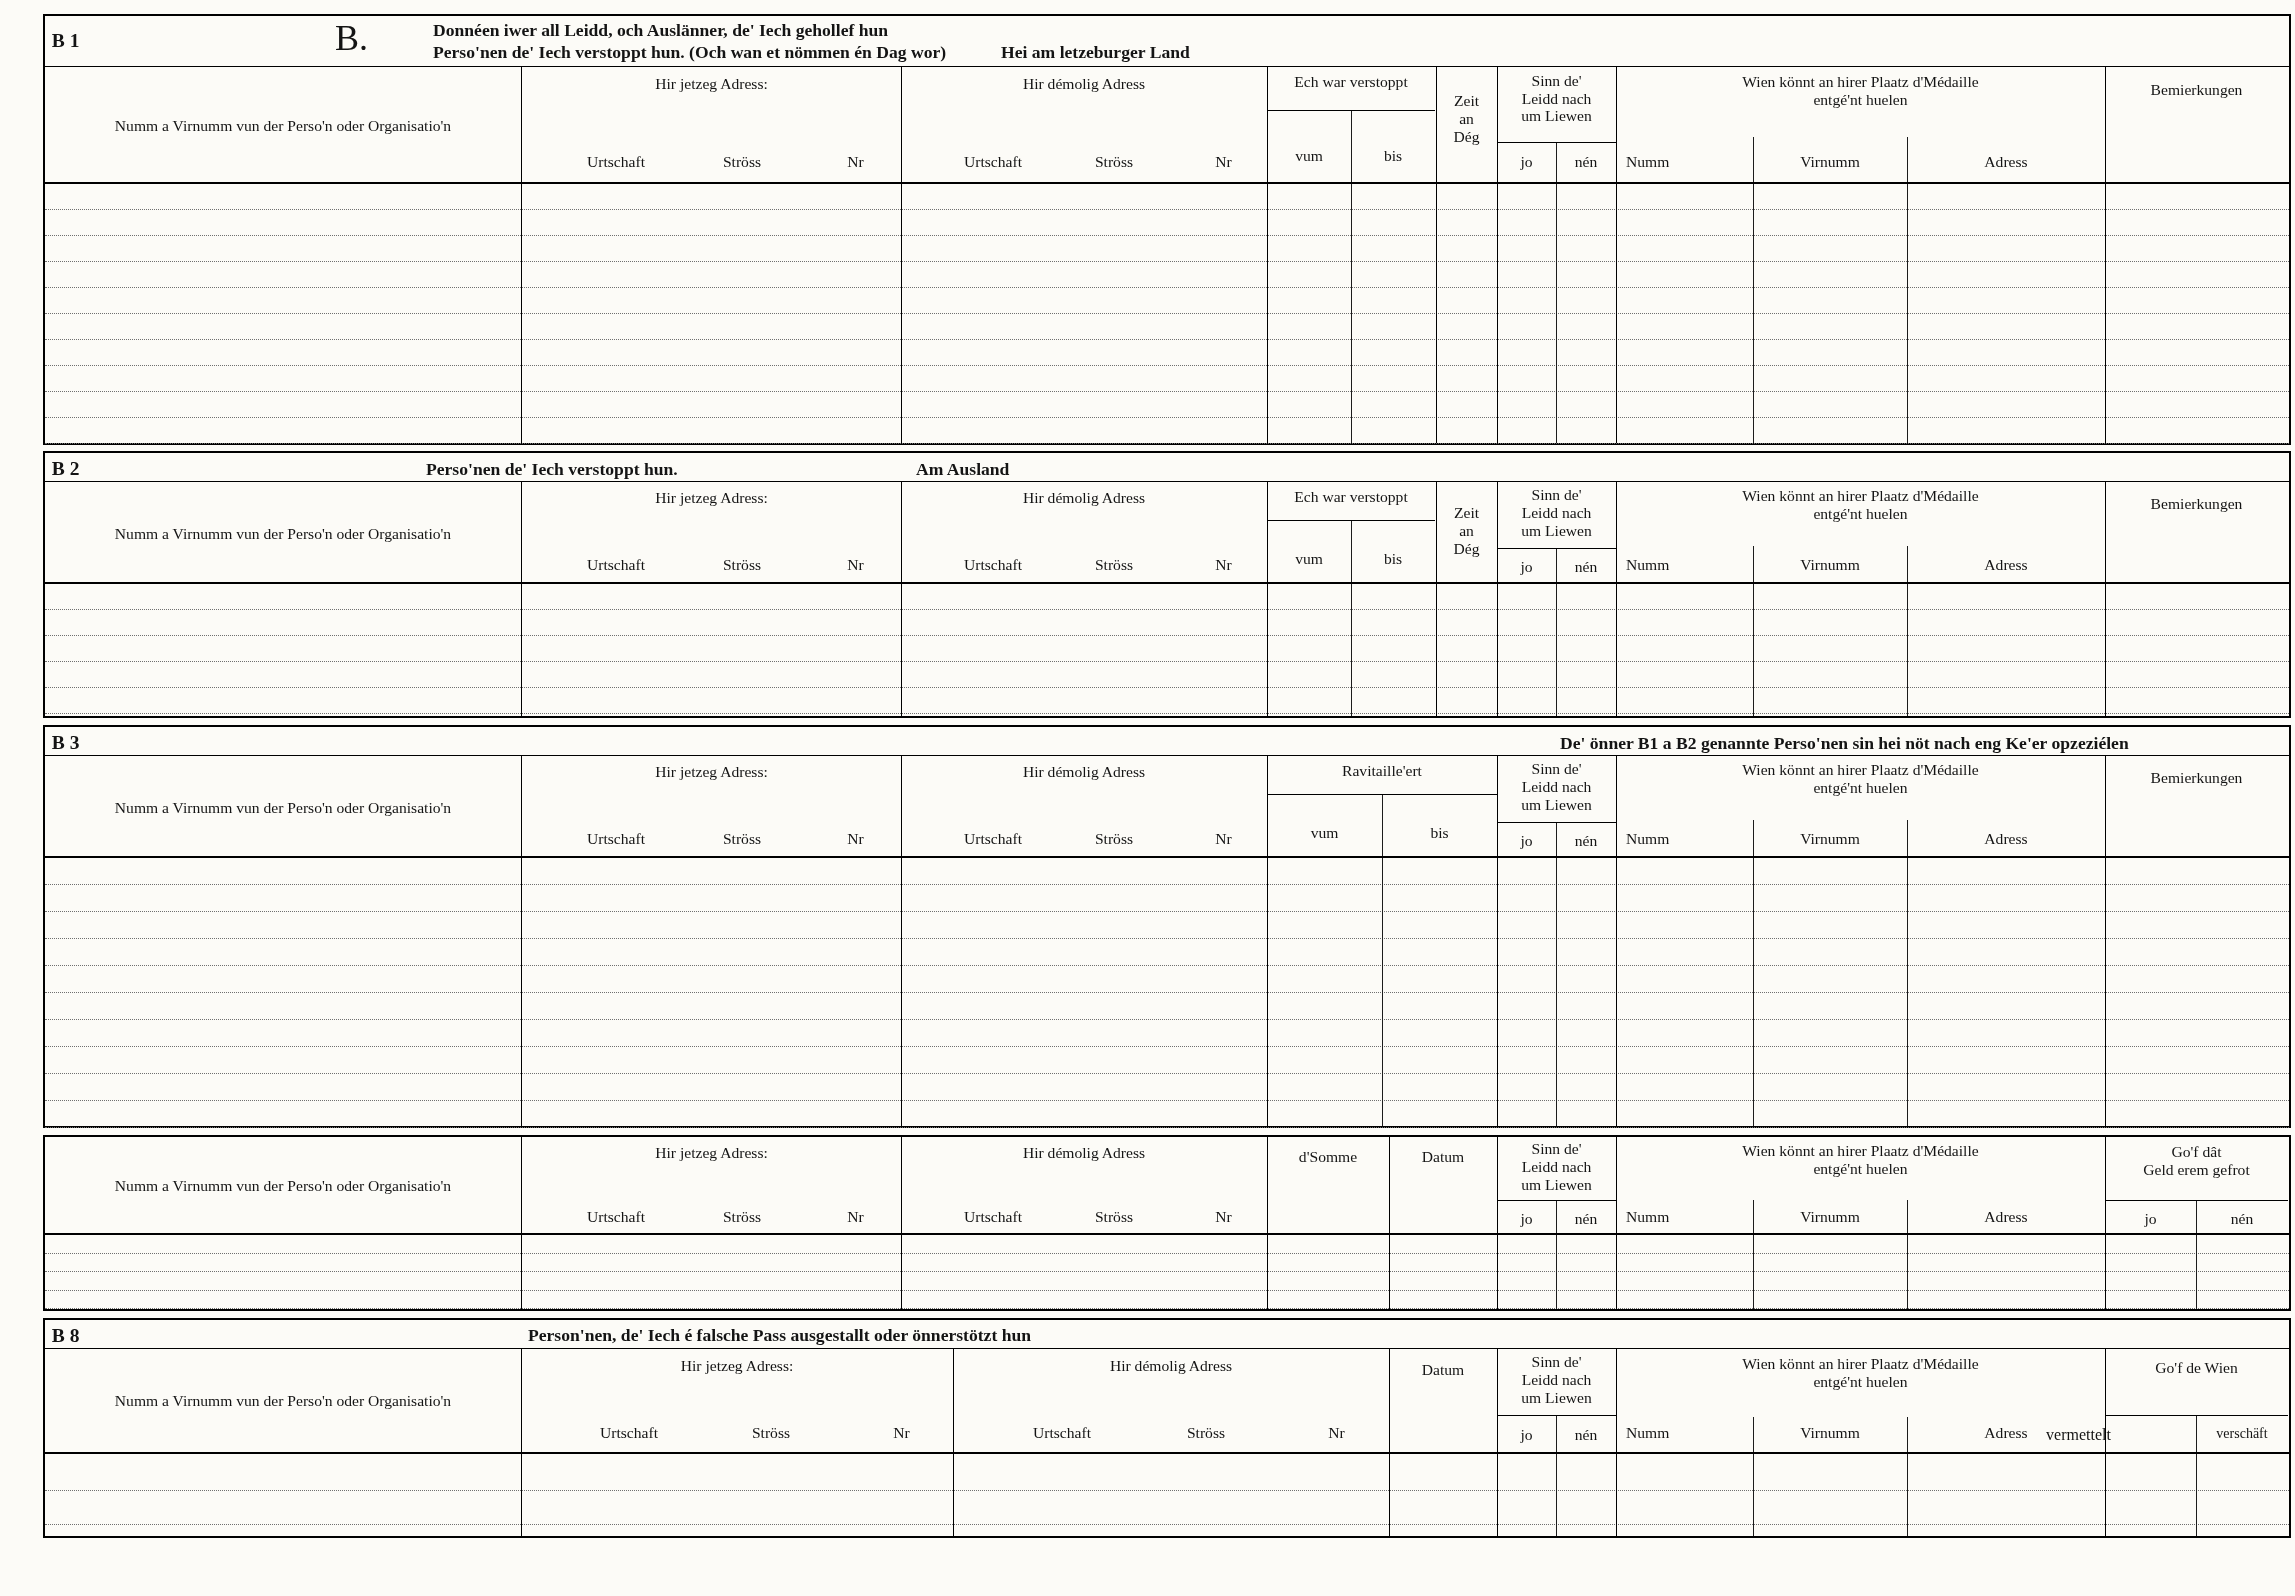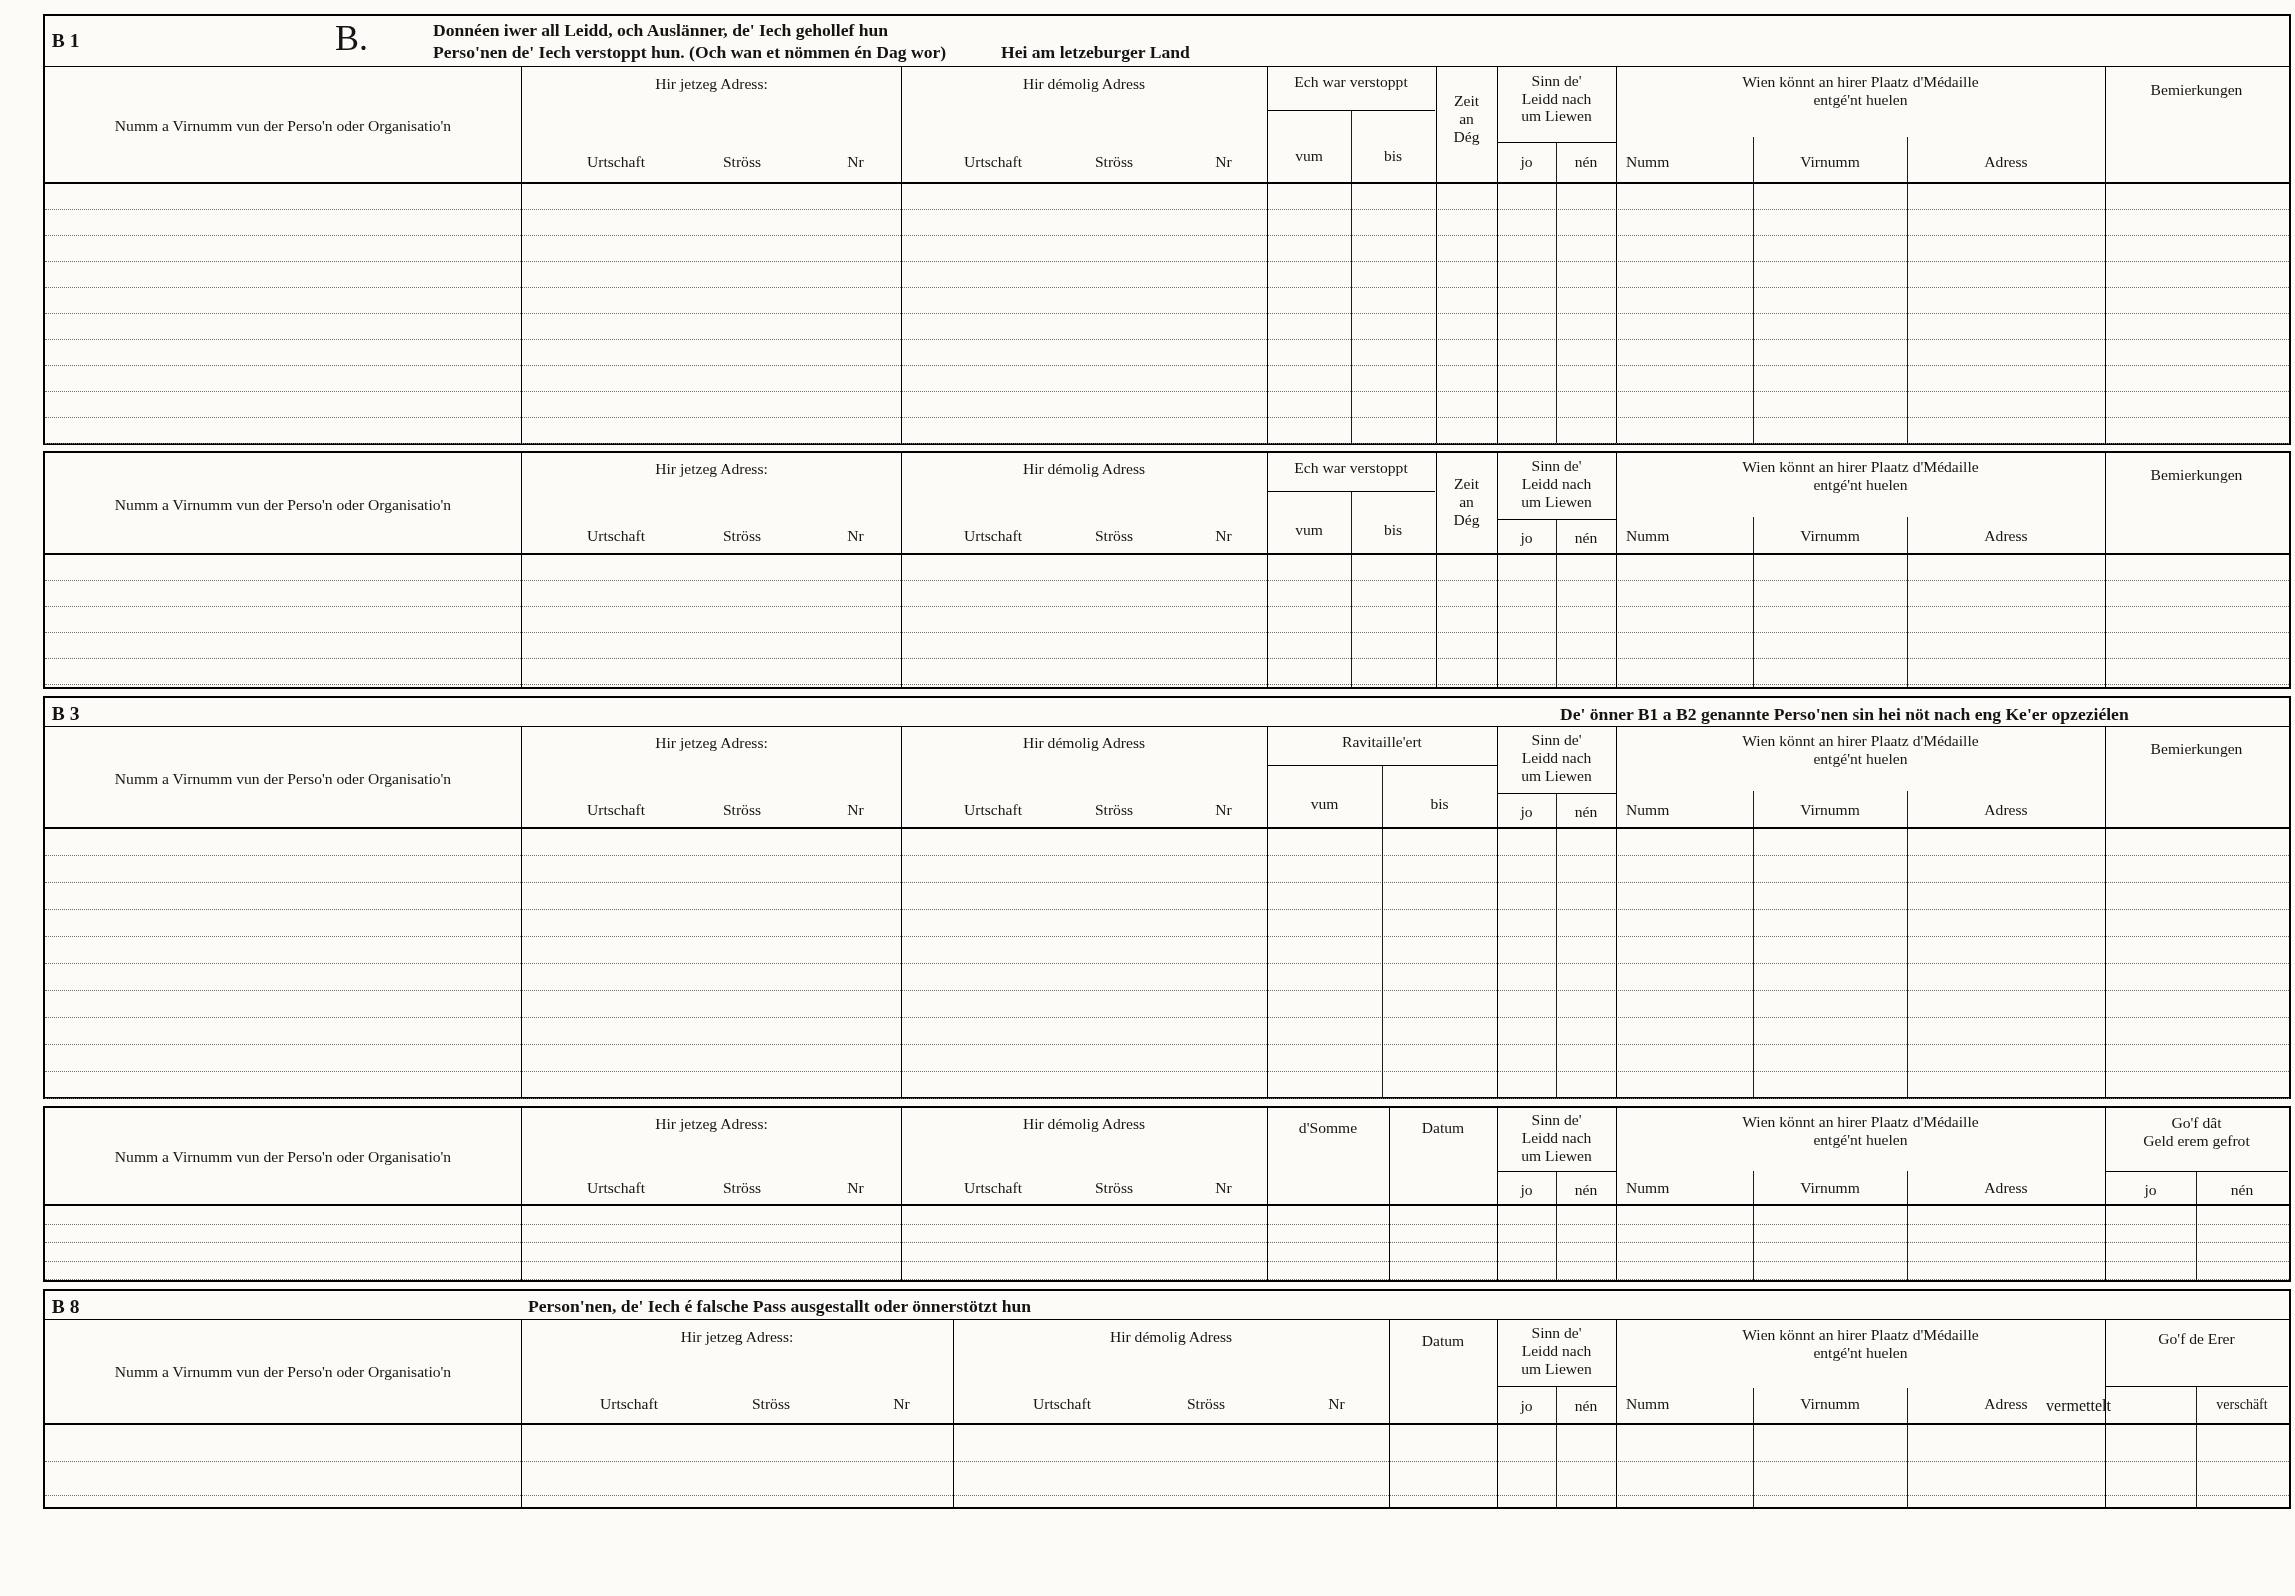--- a/index.html
+++ b/index.html
@@ -102,20 +102,25 @@
       <div class="row" style="height:26px"></div>
       <div class="row" style="height:26px"></div>
       <div class="row" style="height:26px"></div>
       <div class="row" style="height:26px"></div>
       <div class="row" style="height:26px"></div>
       <div class="row" style="height:26px"></div>
     </div>
   </section>
 
   <section class="sec">
+    <div class="tband" style="height:29px">
+      <span class="code" style="left:6.8px;top:4.9px">B 2</span>
+      <span class="ttl" style="left:381px;top:5.4px">Perso'nen de' Iech verstoppt hun.</span>
+      <span class="ttl" style="left:871px;top:5.4px">Am Ausland</span>
+    </div>
     <div class="hdr" style="height:102px">
       <i class="v" style="left:476px"></i>
       <i class="v" style="left:856px"></i>
       <i class="v" style="left:1222px"></i>
       <i class="v" style="left:1391px"></i>
       <i class="v" style="left:1452px"></i>
       <i class="v" style="left:1571px"></i>
       <i class="v" style="left:2060px"></i>
       <i class="v t" style="left:1306px;top:38px"></i>
       <i class="v t" style="left:1511px;top:66px"></i>
@@ -347,21 +352,21 @@
       </span>
       <span class="lab" style="left:1452px;width:59px;top:77px">jo</span>
       <span class="lab" style="left:1511px;width:60px;top:77px">nén</span>
       <span class="lab stack" style="left:1571px;width:489px;top:5.9px">
         <i>Wien könnt an hirer Plaatz d'Médaille</i>
         <i>entgé'nt huelen</i>
       </span>
       <span class="lab l" style="left:1581px;width:122px;top:75px">Numm</span>
       <span class="lab" style="left:1708px;width:154px;top:75px">Virnumm</span>
       <span class="lab" style="left:1862px;width:198px;top:75px">Adress</span>
-      <span class="lab" style="left:2060px;width:183px;top:9.8px">Go'f de Erer</span>
+      <span class="lab" style="left:2060px;width:183px;top:9.8px">Go'f de Wien</span>
       <span class="lab" style="left:1988px;width:91px;top:77px;font-size:16px">vermettelt</span>
       <span class="lab" style="left:2151px;width:92px;top:77px;font-size:14px">verschäft</span>
     </div>
     <div class="bdy" style="height:82px">
       <i class="v" style="left:476px"></i>
       <i class="v" style="left:908px"></i>
       <i class="v" style="left:1344px"></i>
       <i class="v" style="left:1452px"></i>
       <i class="v" style="left:1571px"></i>
       <i class="v" style="left:2060px"></i>

